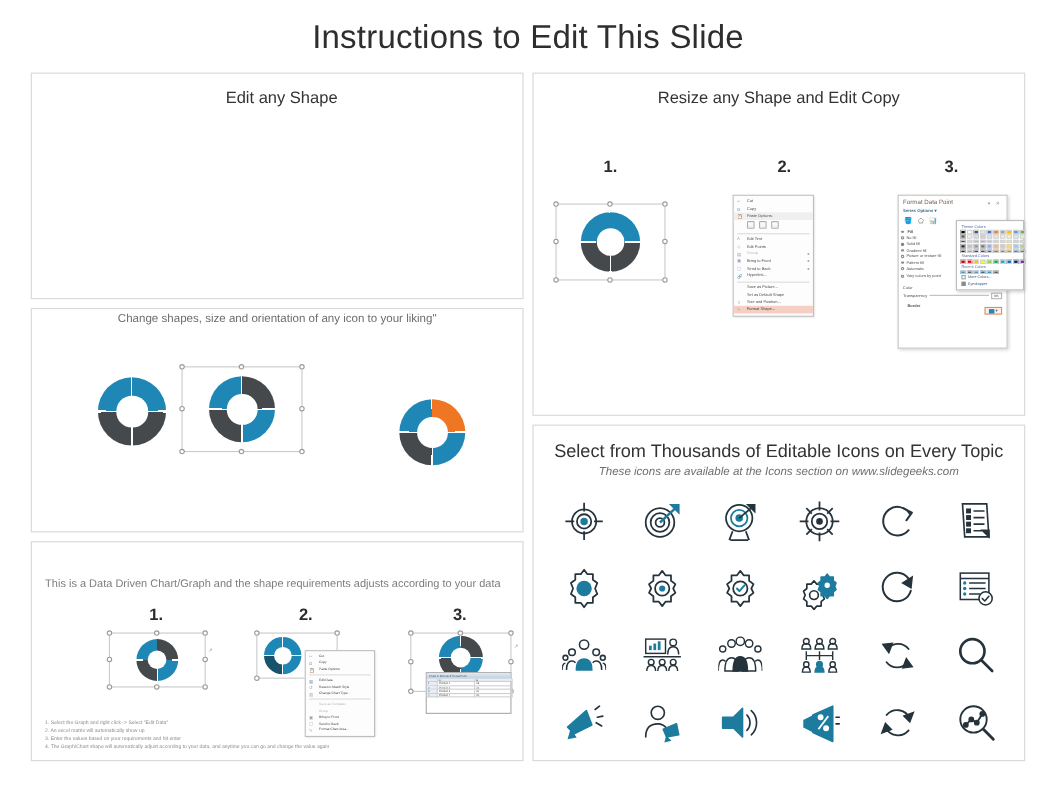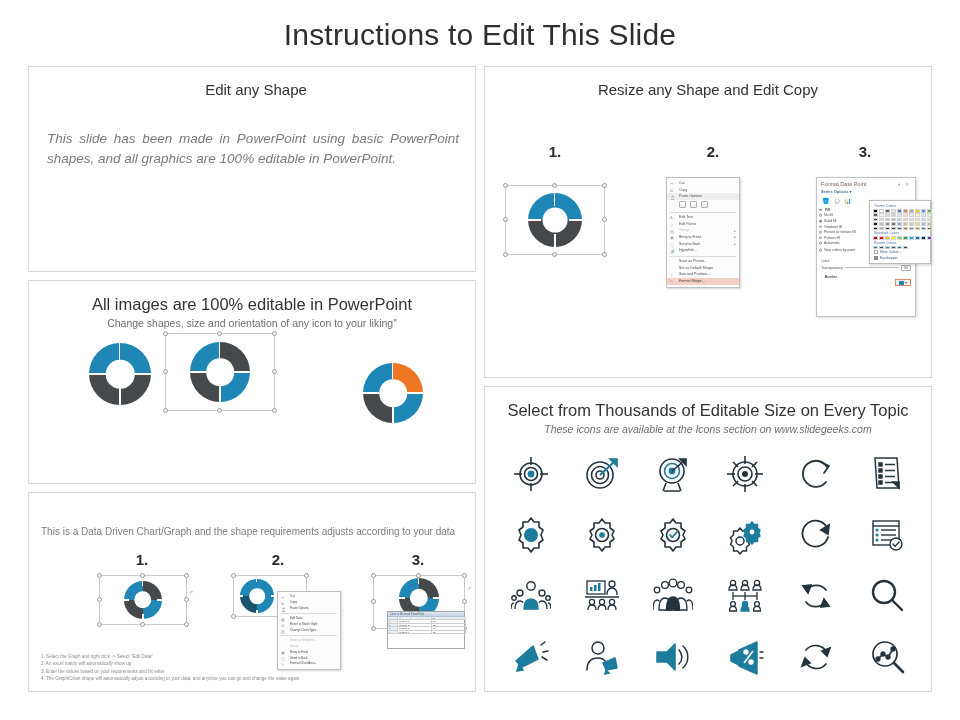--- a/index.html
+++ b/index.html
@@ -171,25 +171,23 @@
 </style>
 </head>
 <body>
 
 <div class="slide">
 
   <div class="slide-title">Instructions to Edit This Slide</div>
 
   <div class="panel" id="panel-edit-shape">
     <div class="panel-title">Edit any Shape</div>
-    <div class="body-copy" id="edit-shape-para1">This slide has been made in PowerPoint using basic PowerPoint shapes, and all graphics are 100% editable in PowerPoint.</div>
   </div>
 
   <div class="panel" id="panel-images">
-    <div class="panel-title big">All images are 100% editable in PowerPoint</div>
     <div class="panel-subtitle">Change shapes, size and orientation of any icon to your liking"</div>
 
     <div class="donut" style="position:absolute;left:60px;top:62px;width:62px;height:62px;
                 background: conic-gradient(#1e87b5 0deg 88deg, #fff 88deg 92deg, #45494c 92deg 178deg, #fff 178deg 182deg, #45494c 182deg 268deg, #fff 268deg 272deg, #1e87b5 272deg 358deg, #fff 358deg 360deg);"></div>
 
     <div class="sel-frame" style="left:136px;top:52px;width:110px;height:78px;">
       <span class="h tl"></span>
       <span class="h tc"></span>
       <span class="h tr"></span>
       <span class="h ml"></span>
@@ -536,21 +534,21 @@
           </div>
         <div class="pal-opt">
             <i style="background:#8a8a8a;">&nbsp;</i>
             <span>Eyedropper</span>
           </div>
       </div>
     </div>
   </div>
 
   <div class="panel" id="panel-icons">
-    <div class="panel-title big">Select from Thousands of Editable Size on Every Topic</div>
+    <div class="panel-title big">Select from Thousands of Editable Icons on Every Topic</div>
     <div class="panel-subtitle" style="font-style:italic;">These icons are available  at the Icons section on www.slidegeeks.com</div>
 
     <div class="icon-grid">
 
       <div class="icon-cell">
         <svg width="40" height="40" viewBox="0 0 40 40" fill="none" stroke="#25333c" stroke-width="1.6">
           <circle cx="20" cy="20" r="11"></circle>
             <circle cx="20" cy="20" r="6.5"></circle>
           <circle cx="20" cy="20" r="3.4" fill="#1d7c9e" stroke="none"></circle>
           <line x1="20" y1="3" x2="20" y2="11"></line>

